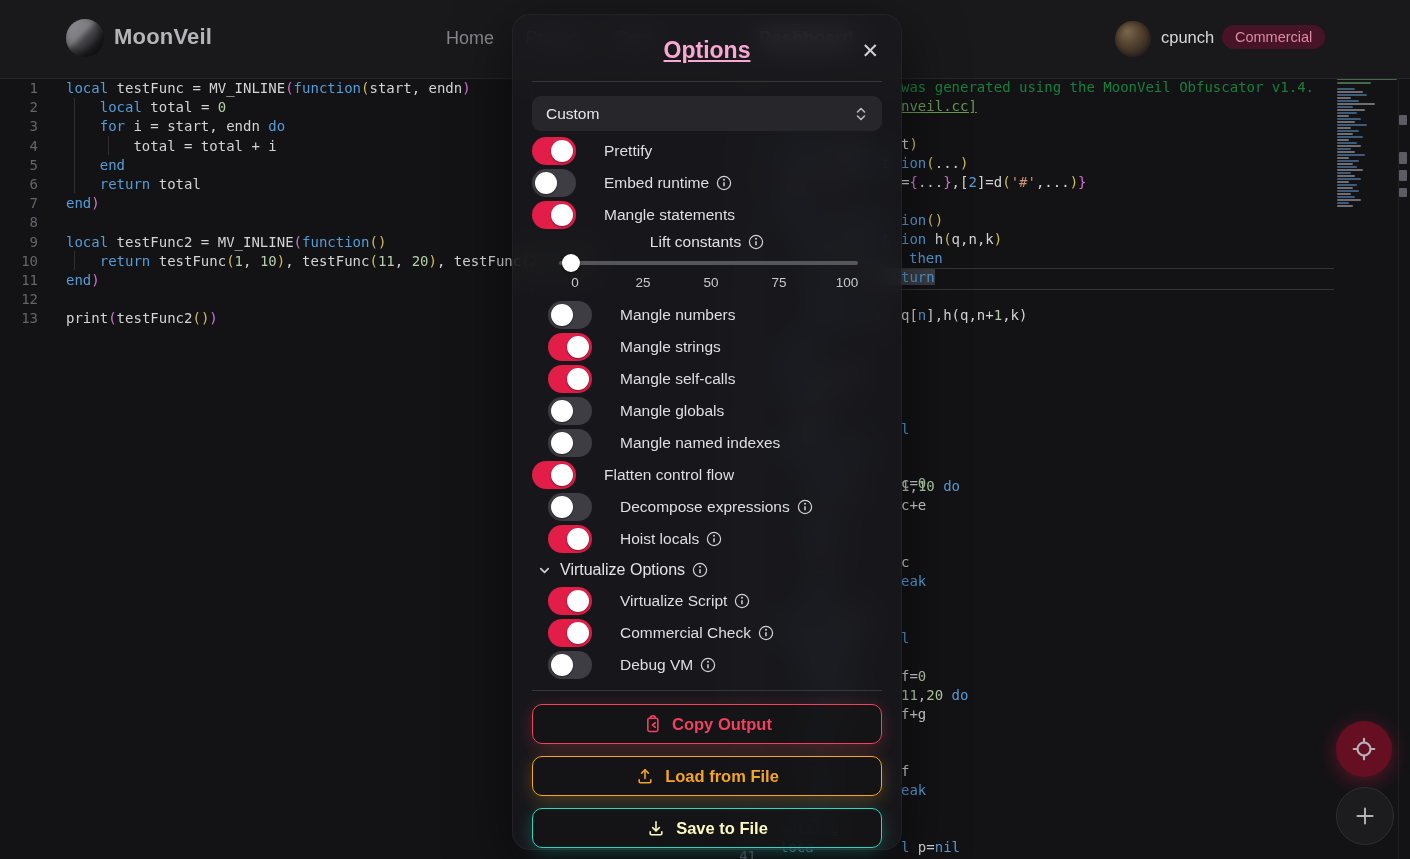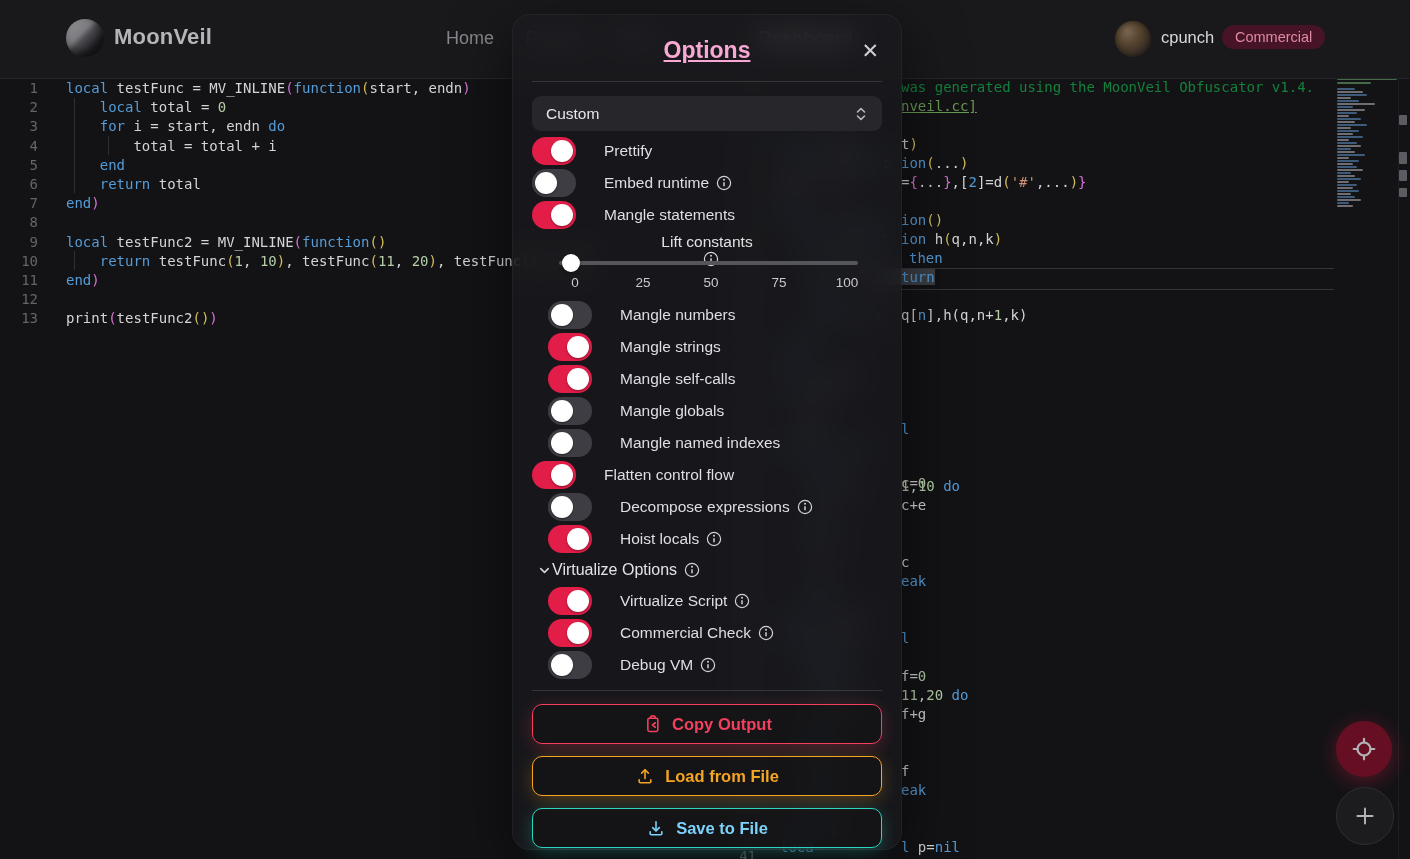--- a/index.html
+++ b/index.html
@@ -63,24 +63,24 @@
   .row.i1{padding-left:16px;}
   .row .lbl{margin-left:28px;font-size:15.5px;color:#dfdfe3;}
   .info{margin-left:7px;flex:0 0 auto;color:#e2e2e6;opacity:.92;}
   .toggle{width:44px;height:28px;border-radius:14px;position:relative;cursor:pointer;flex:0 0 auto;background:#3d3d43;}
   .toggle.on{background:#e11d48;}
   .knob{position:absolute;top:3px;left:3px;width:22px;height:22px;border-radius:50%;background:#fff;
     box-shadow:0 1px 2px rgba(0,0,0,.4);}
   .toggle.on .knob{left:19px;}
   .sec-row{height:30px;display:flex;align-items:center;padding-left:5px;cursor:pointer;}
   .sec-row .chev{color:#d0d0d5;}
-  .sec-row .lbl{margin-left:0;font-size:16px;color:#e3e3e7;}
+  .sec-row .lbl{margin-left:8px;font-size:16px;color:#e3e3e7;}
   .slider-block{height:68px;position:relative;}
   .slider-label{position:absolute;left:0;right:0;top:2px;display:flex;justify-content:center;align-items:center;
-    font-size:15.5px;color:#e2e2e6;flex-direction:column;}
+    font-size:15.5px;color:#e2e2e6;}
   .slider-track{position:absolute;left:27px;width:299px;top:30px;height:4px;border-radius:2px;background:#55555c;cursor:pointer;}
   .slider-knob{position:absolute;top:-7px;left:3px;width:18px;height:18px;border-radius:50%;background:#fff;
     box-shadow:0 1px 3px rgba(0,0,0,.5);}
   .tick{position:absolute;top:44px;transform:translateX(-50%);font-size:13.5px;color:#c9c9ce;}
   .mdivider2{margin-top:9px;height:1px;background:rgba(110,110,120,.35);}
   .btn-col{margin-top:13px;display:flex;flex-direction:column;gap:12px;}
   .mbtn{height:38px;border-radius:10px;display:flex;align-items:center;justify-content:center;gap:10px;
     font-weight:700;font-size:16.5px;background:rgba(12,12,14,.30);border:1.5px solid;cursor:pointer;
     font-family:"Liberation Sans",sans-serif;}
 </style>
@@ -413,21 +413,21 @@
        <span>Copy Output</span>
      </div>
           <div class="mbtn" style="color:#f5a524;border-color:#f5a524;box-shadow:0 4px 18px -2px #f5a52455">
        <svg width="20" height="20" viewBox="0 0 24 24" fill="none" stroke="currentColor" stroke-width="1.9" stroke-linecap="round" stroke-linejoin="round">
               <path d="M12 15V4.5"></path>
               <path d="M8 8.5l4-4 4 4"></path>
               <path d="M5 16.5v2A1.5 1.5 0 0 0 6.5 20h11a1.5 1.5 0 0 0 1.5-1.5v-2"></path>
             </svg>
        <span>Load from File</span>
      </div>
-          <div class="mbtn" style="color:#7dd3fc;border-color:#2dd4bf;box-shadow:0 4px 18px -2px #2dd4bf55">
+          <div class="mbtn" style="color:#fef9c3;border-color:#2dd4bf;box-shadow:0 4px 18px -2px #2dd4bf55">
        <svg width="20" height="20" viewBox="0 0 24 24" fill="none" stroke="currentColor" stroke-width="1.9" stroke-linecap="round" stroke-linejoin="round">
               <path d="M12 4.5V15"></path>
               <path d="M8 11.5l4 4 4-4"></path>
               <path d="M5 16.5v2A1.5 1.5 0 0 0 6.5 20h11a1.5 1.5 0 0 0 1.5-1.5v-2"></path>
             </svg>
        <span>Save to File</span>
      </div>
         </div>
       </div>
   </div>

